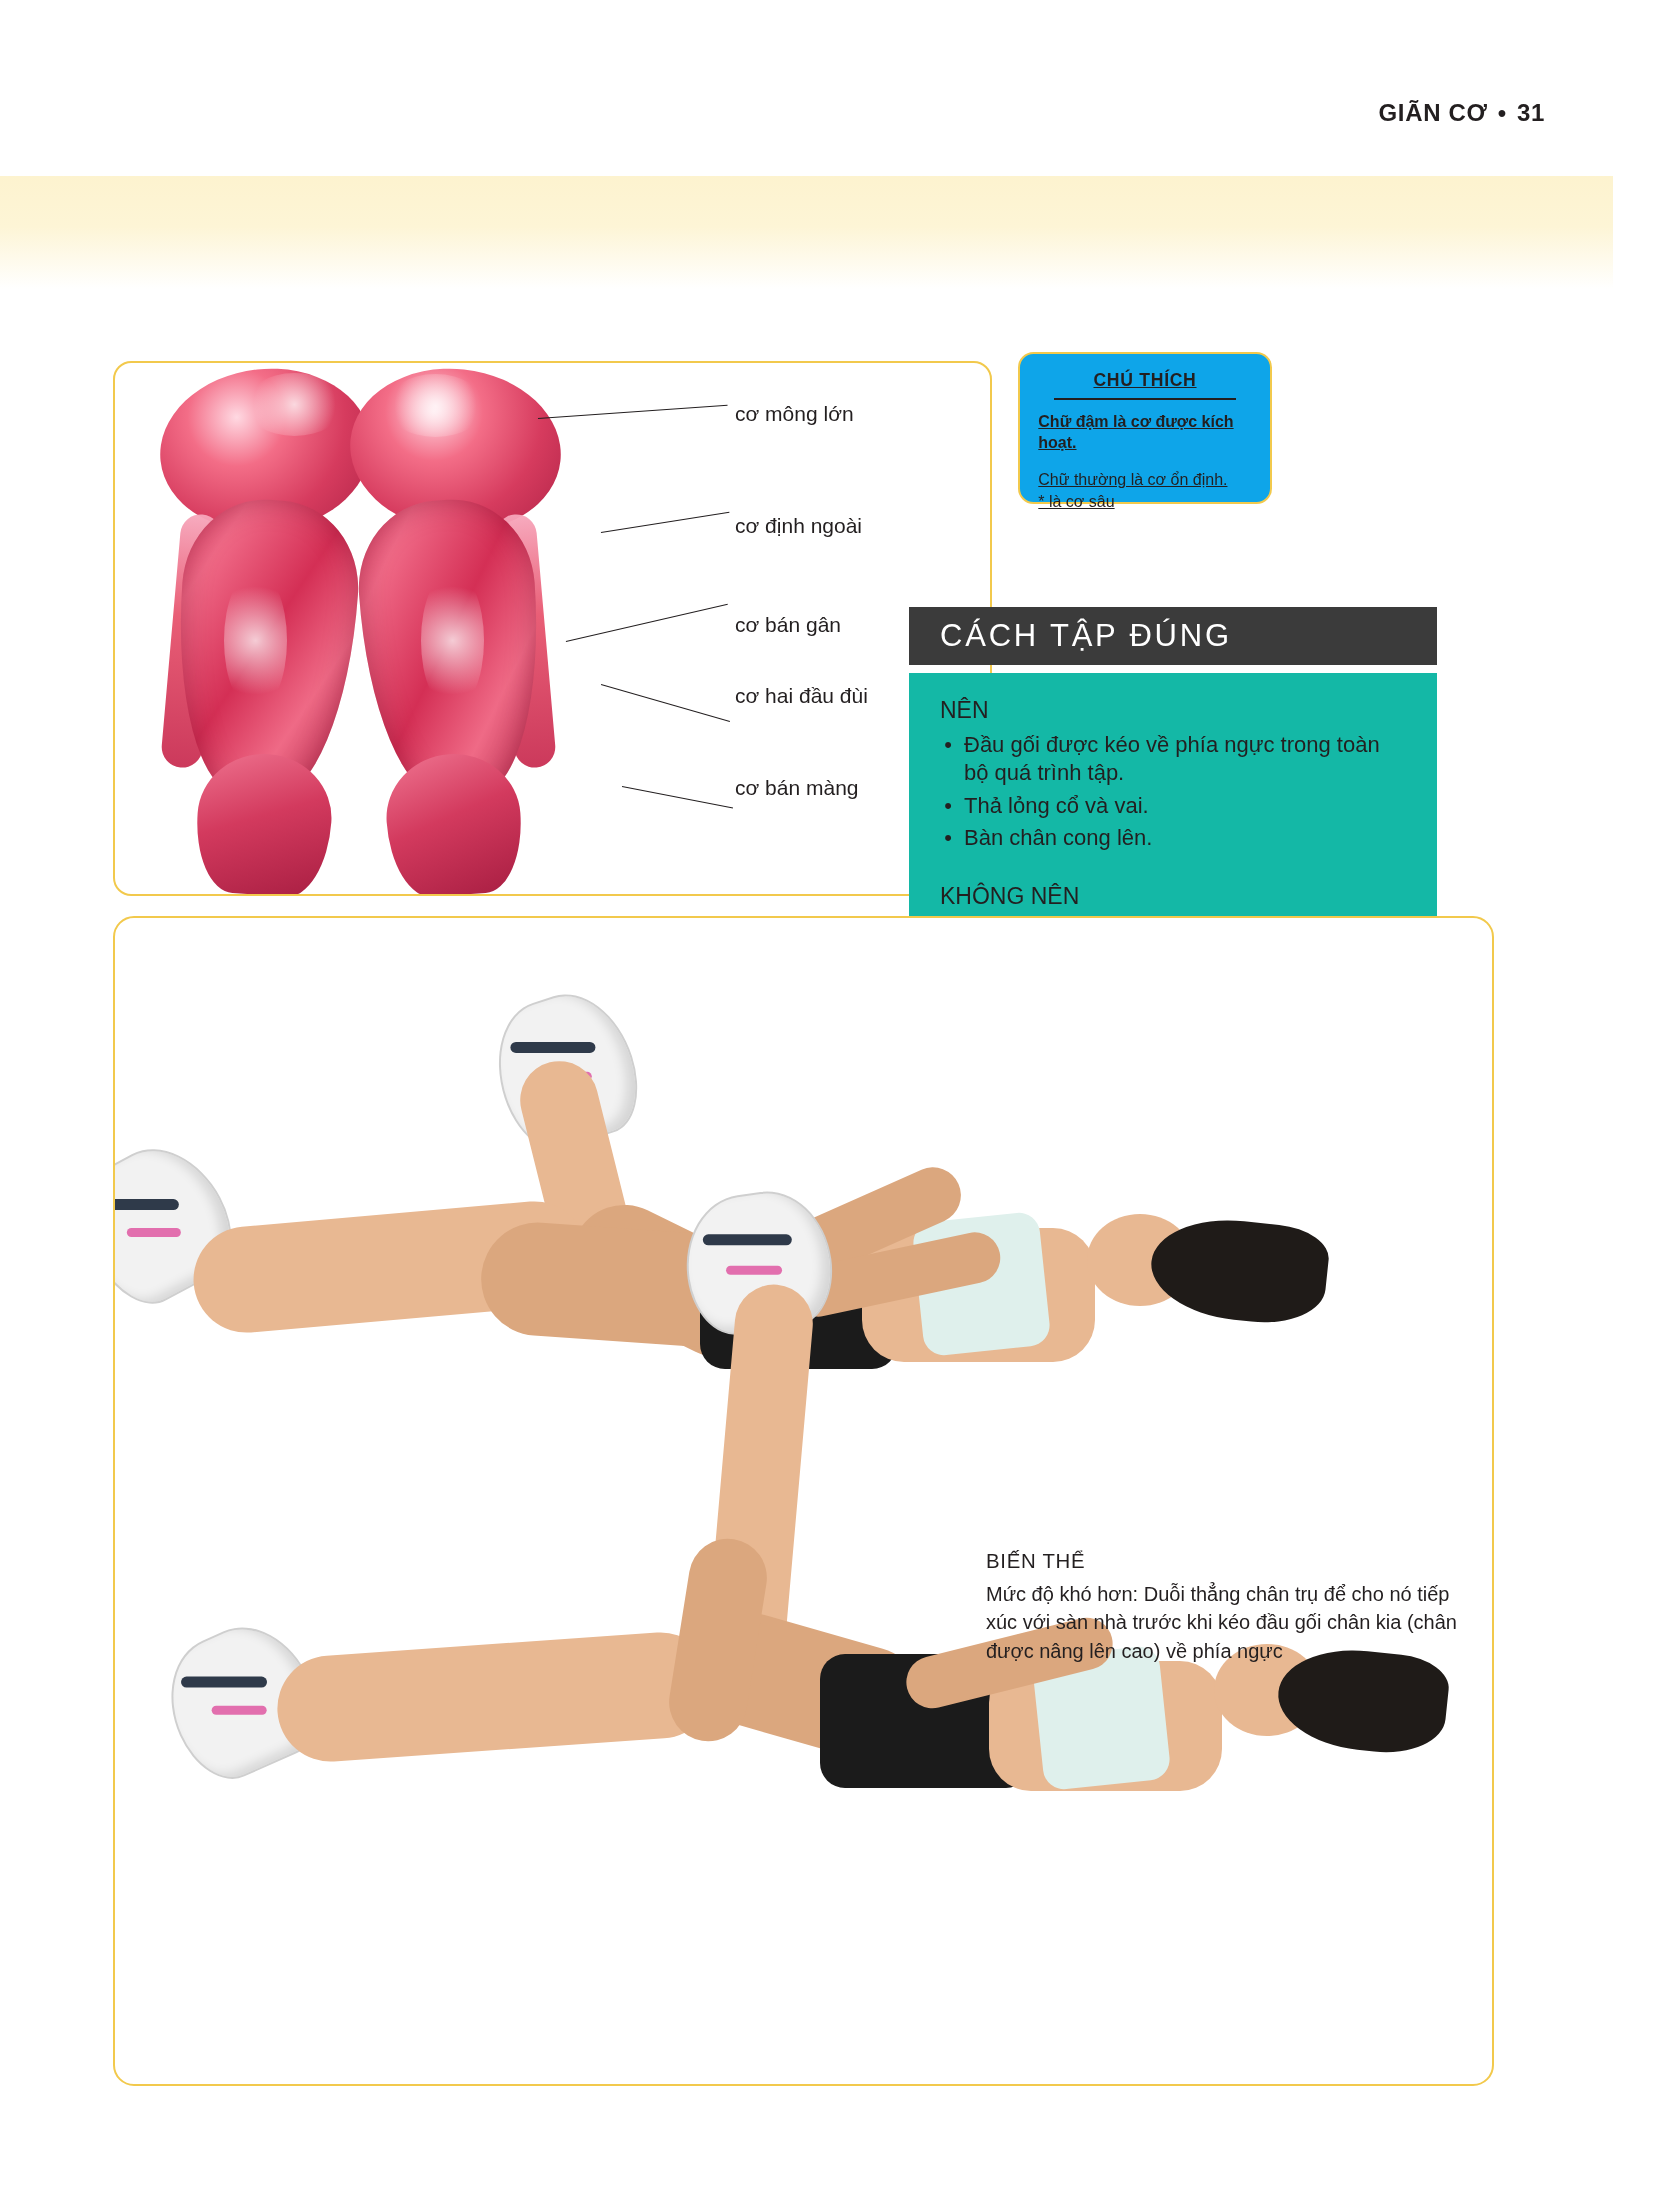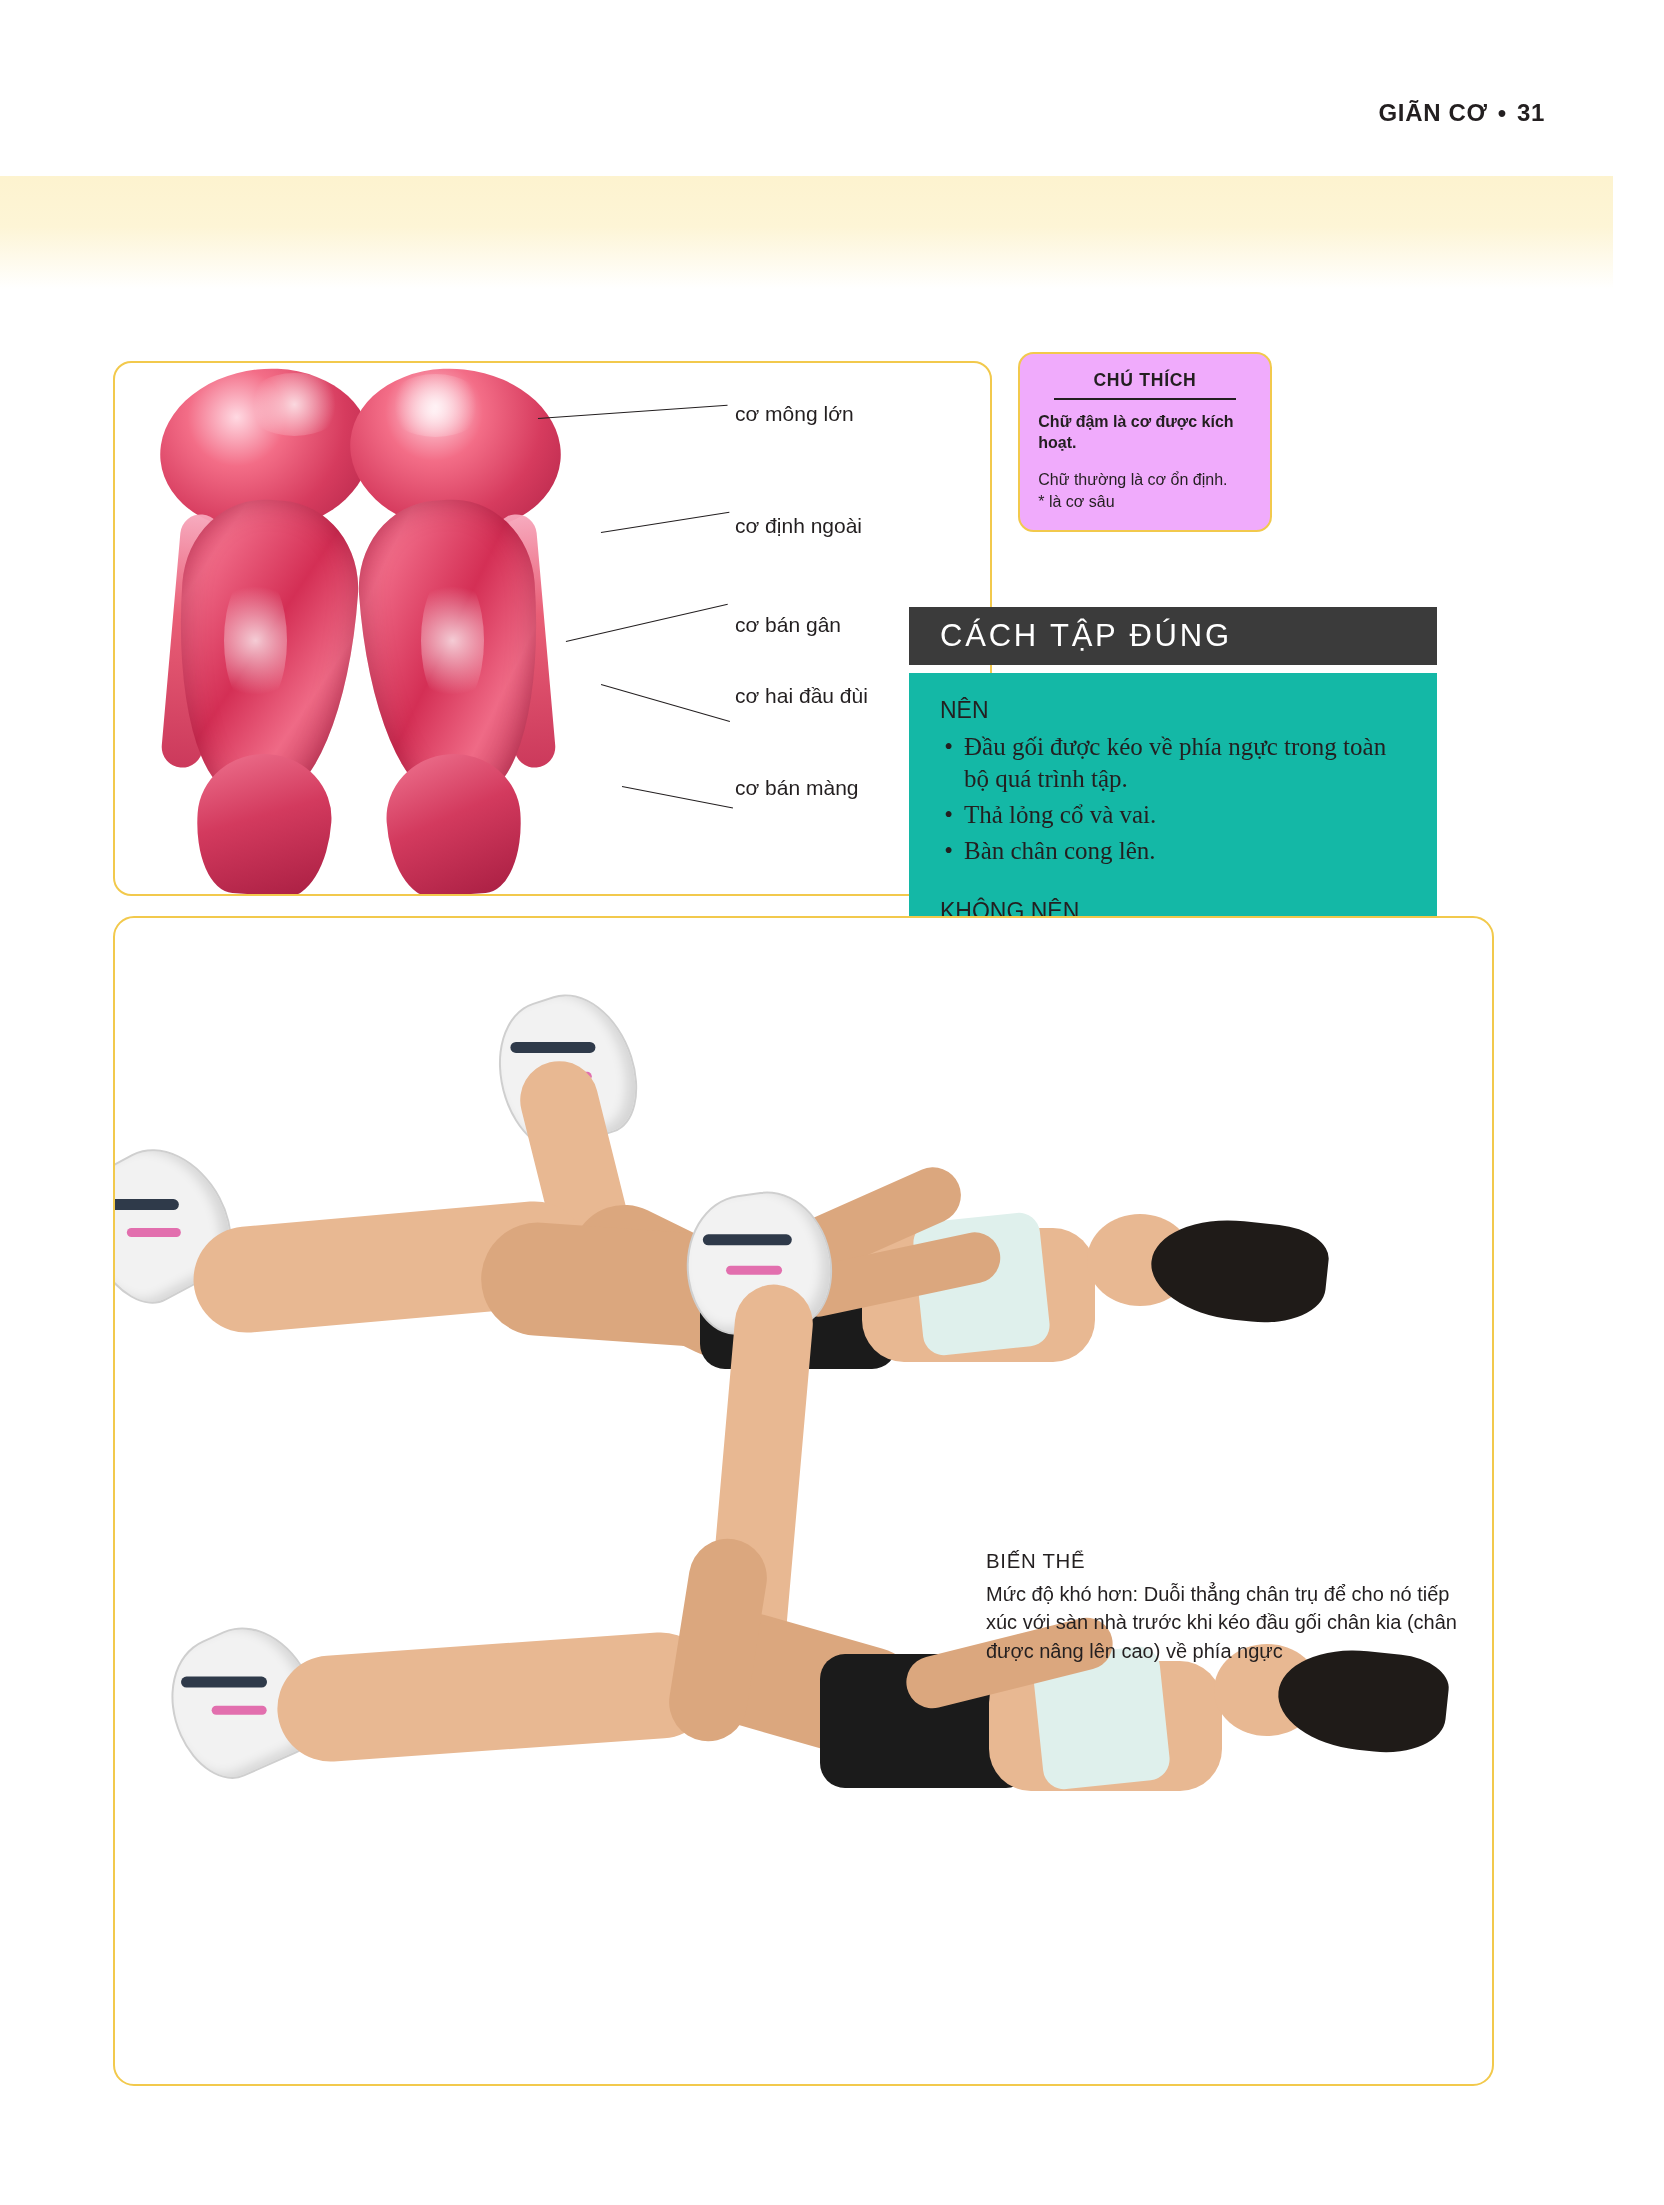--- a/index.html
+++ b/index.html
@@ -122,26 +122,27 @@
     color: #231f20;
     white-space: nowrap;
   }
 
   
   .legend-box {
     position: absolute;
     left: 1018px;
     top: 352px;
     width: 254px;
-    height: 180px;
+    height: 152px;
     border: 2.1px solid #f2c94c;
     border-radius: 15.5px;
     box-sizing: border-box;
-    background: #f0abfc;
+    background: #0ea5e9;
     padding: 15.5px 18.3px;
+    text-decoration: underline;
   }
   .legend-title {
     text-align: center;
     font-size: 17.6px;
     font-weight: bold;
     letter-spacing: 0.7px;
     padding-bottom: 7px;
     border-bottom: 2.1px solid #231f20;
     margin: 0 15.5px 11.3px 15.5px;
   }
@@ -186,26 +187,25 @@
     font-size: 23px;
     margin: 0 0 7px 0;
   }
   .howto-subtitle.second { margin-top: 31px; }
   .howto-list {
     margin: 0;
     padding: 0;
     list-style: none;
   }
   .howto-list li {
-    font-size: 25px;
+    font-size: 22px;
     line-height: 1.28;
     padding-left: 24px;
     position: relative;
     margin-bottom: 4.2px;
-    font-family: Liberation Serif, serif;
   }
   .howto-list li:before {
     content: "•";
     position: absolute;
     left: 4.2px;
     top: 0;
   }
 
   
   .photo-panel {

